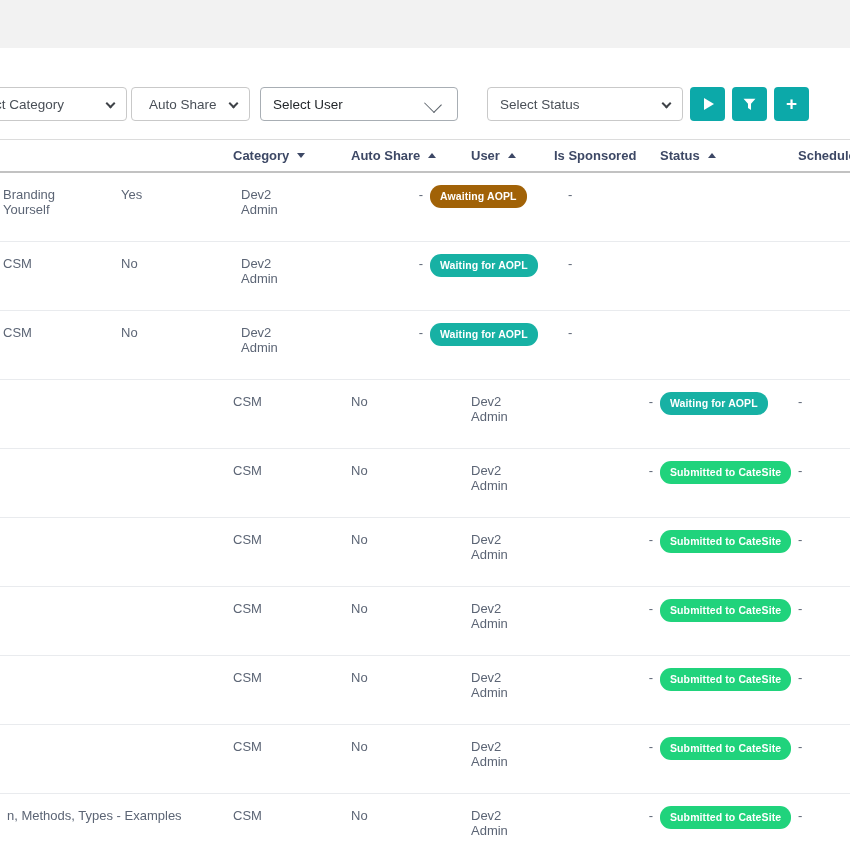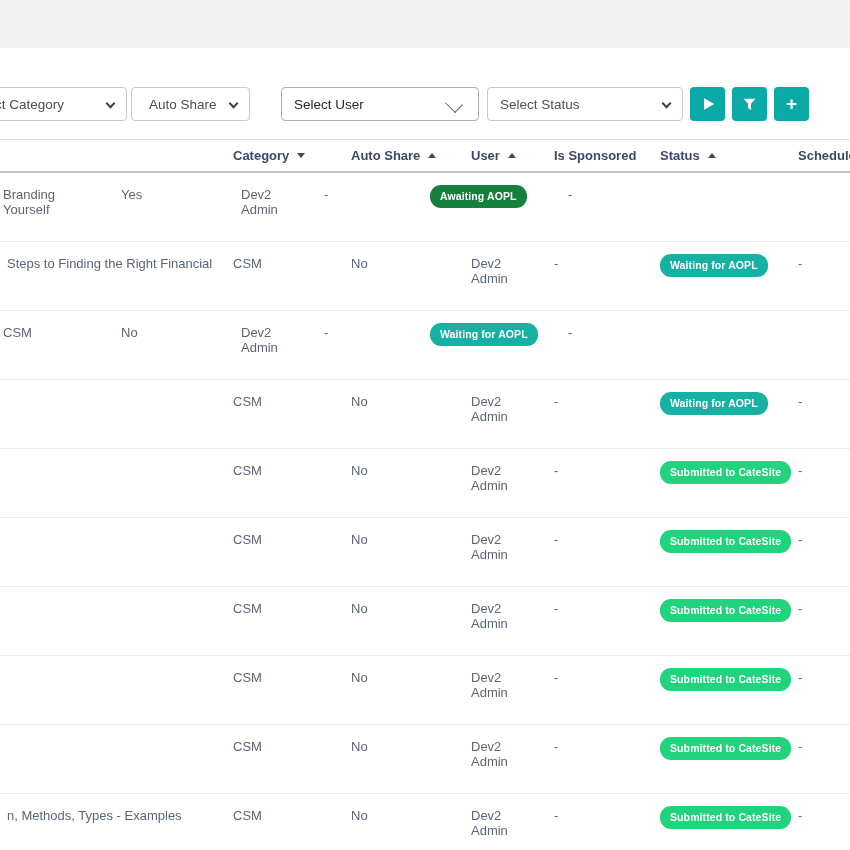--- a/index.html
+++ b/index.html
@@ -17,21 +17,21 @@
   
   .filter-bar { position: absolute; left: 0; top: 0; width: 850px; height: 130px; }
   .sel {
     position: absolute; top: 87px; height: 34px; background: #fff;
     border: 1px solid #c9c9c9; border-radius: 4px;
     display: flex; align-items: center; cursor: pointer;
     font-size: 13.5px; color: #494f57; padding: 0 28px 0 12px; white-space: nowrap;
   }
   .sel-category { left: -45px; width: 172px; }
   .sel-autoshare { left: 131px; width: 119px; padding-left: 17px; }
-  .sel-user { left: 281px; width: 198px; border-color: #a8aeb4; color: #23272b; padding-right: 40px; }
+  .sel-user { left: 260px; width: 198px; border-color: #a8aeb4; color: #23272b; padding-right: 40px; }
   .sel-status { left: 487px; width: 196px; text-align: center; }
   .chev {
     position: absolute; right: 12px; top: 12px; width: 7px; height: 7px;
     border-right: 2px solid #3f4348; border-bottom: 2px solid #3f4348;
     transform: rotate(45deg);
   }
   .chev-big {
     position: absolute; right: 17px; top: 9px; width: 14px; height: 14px;
     border-right: 1.5px solid #596068; border-bottom: 1.5px solid #596068;
     transform: rotate(45deg) scale(1, 0.8);
@@ -64,21 +64,21 @@
   }
   .tr { display: flex; height: 69px; border-bottom: 1px solid #e9ebee; }
   .td {
     flex: none; padding: 14px 4px 0 3px; font-size: 13px; line-height: 15px; color: #5c6575;
     overflow: hidden; white-space: normal;
   }
   .col-title { width: 230px; }
   .col-category { width: 118px; }
   .col-auto_share { width: 120px; }
   .col-user { width: 83px; }
-  .col-is_sponsored { width: 106px; }
+  .col-is_sponsored { width: 106px; text-align: right; }
   .col-status { width: 138px; }
   .col-scheduled { width: 120px; }
   .td.col-title { padding-left: 7px; white-space: nowrap; }
   .td.col-category span { display: inline-block; max-width: 78px; }
   .td.col-user span { display: inline-block; max-width: 48px; }
   .badge {
     display: inline-block; margin-top: -2px; padding: 4px 10px 4px;
     border-radius: 11px; color: #fff; font-size: 10.5px; font-weight: 700;
     white-space: nowrap; letter-spacing: 0.1px;
   }
@@ -151,25 +151,24 @@
           <div class="th col-scheduled">
             <span>Scheduled</span>
           </div>
         </div>
       <div class="tbody">
           <div class="tr">
             <div class="td col-category"><span>Branding Yourself</span></div>
             <div class="td col-auto_share"><span>Yes</span></div>
             <div class="td col-user"><span>Dev2 Admin</span></div>
             <div class="td col-is_sponsored"><span>-</span></div>
-            <div class="td col-status"><span class="badge" style="background: #15803d;">Awaiting AOPL</span></div>
-            <div class="td col-scheduled"><span>-</span></div>
-          </div>
-          <div class="tr">
-            <div class="td col-title"><span>Steps to Finding the Right Financial</span></div>
+            <div class="td col-status"><span class="badge" style="background: #a16207;">Awaiting AOPL</span></div>
+            <div class="td col-scheduled"><span>-</span></div>
+          </div>
+          <div class="tr">
             <div class="td col-category"><span>CSM</span></div>
             <div class="td col-auto_share"><span>No</span></div>
             <div class="td col-user"><span>Dev2 Admin</span></div>
             <div class="td col-is_sponsored"><span>-</span></div>
             <div class="td col-status"><span class="badge" style="background: rgb(23, 177, 164);">Waiting for AOPL</span></div>
             <div class="td col-scheduled"><span>-</span></div>
           </div>
           <div class="tr">
             <div class="td col-category"><span>CSM</span></div>
             <div class="td col-auto_share"><span>No</span></div>

